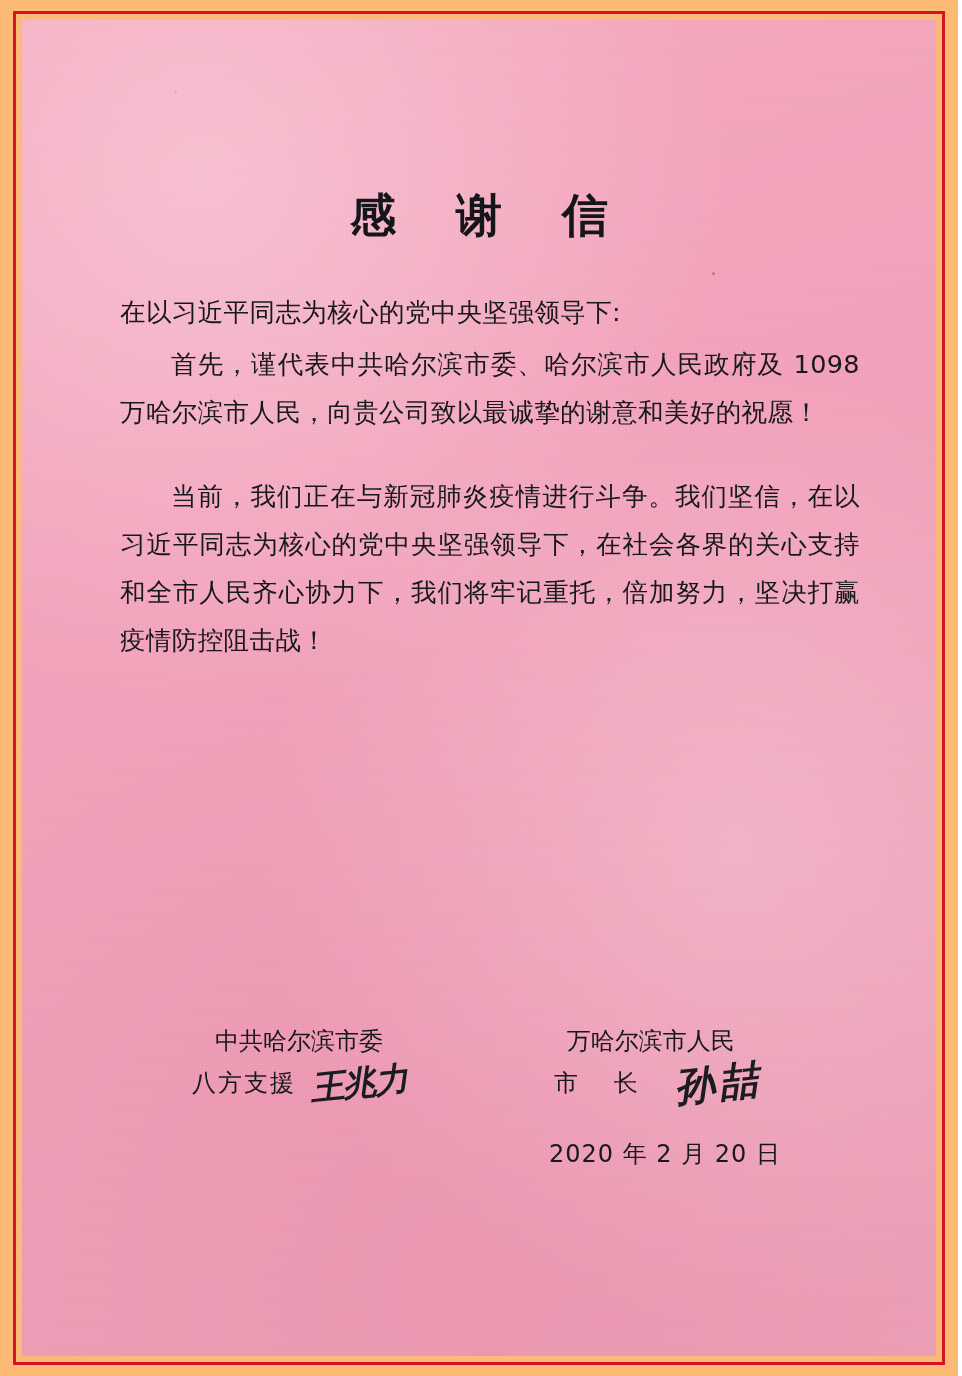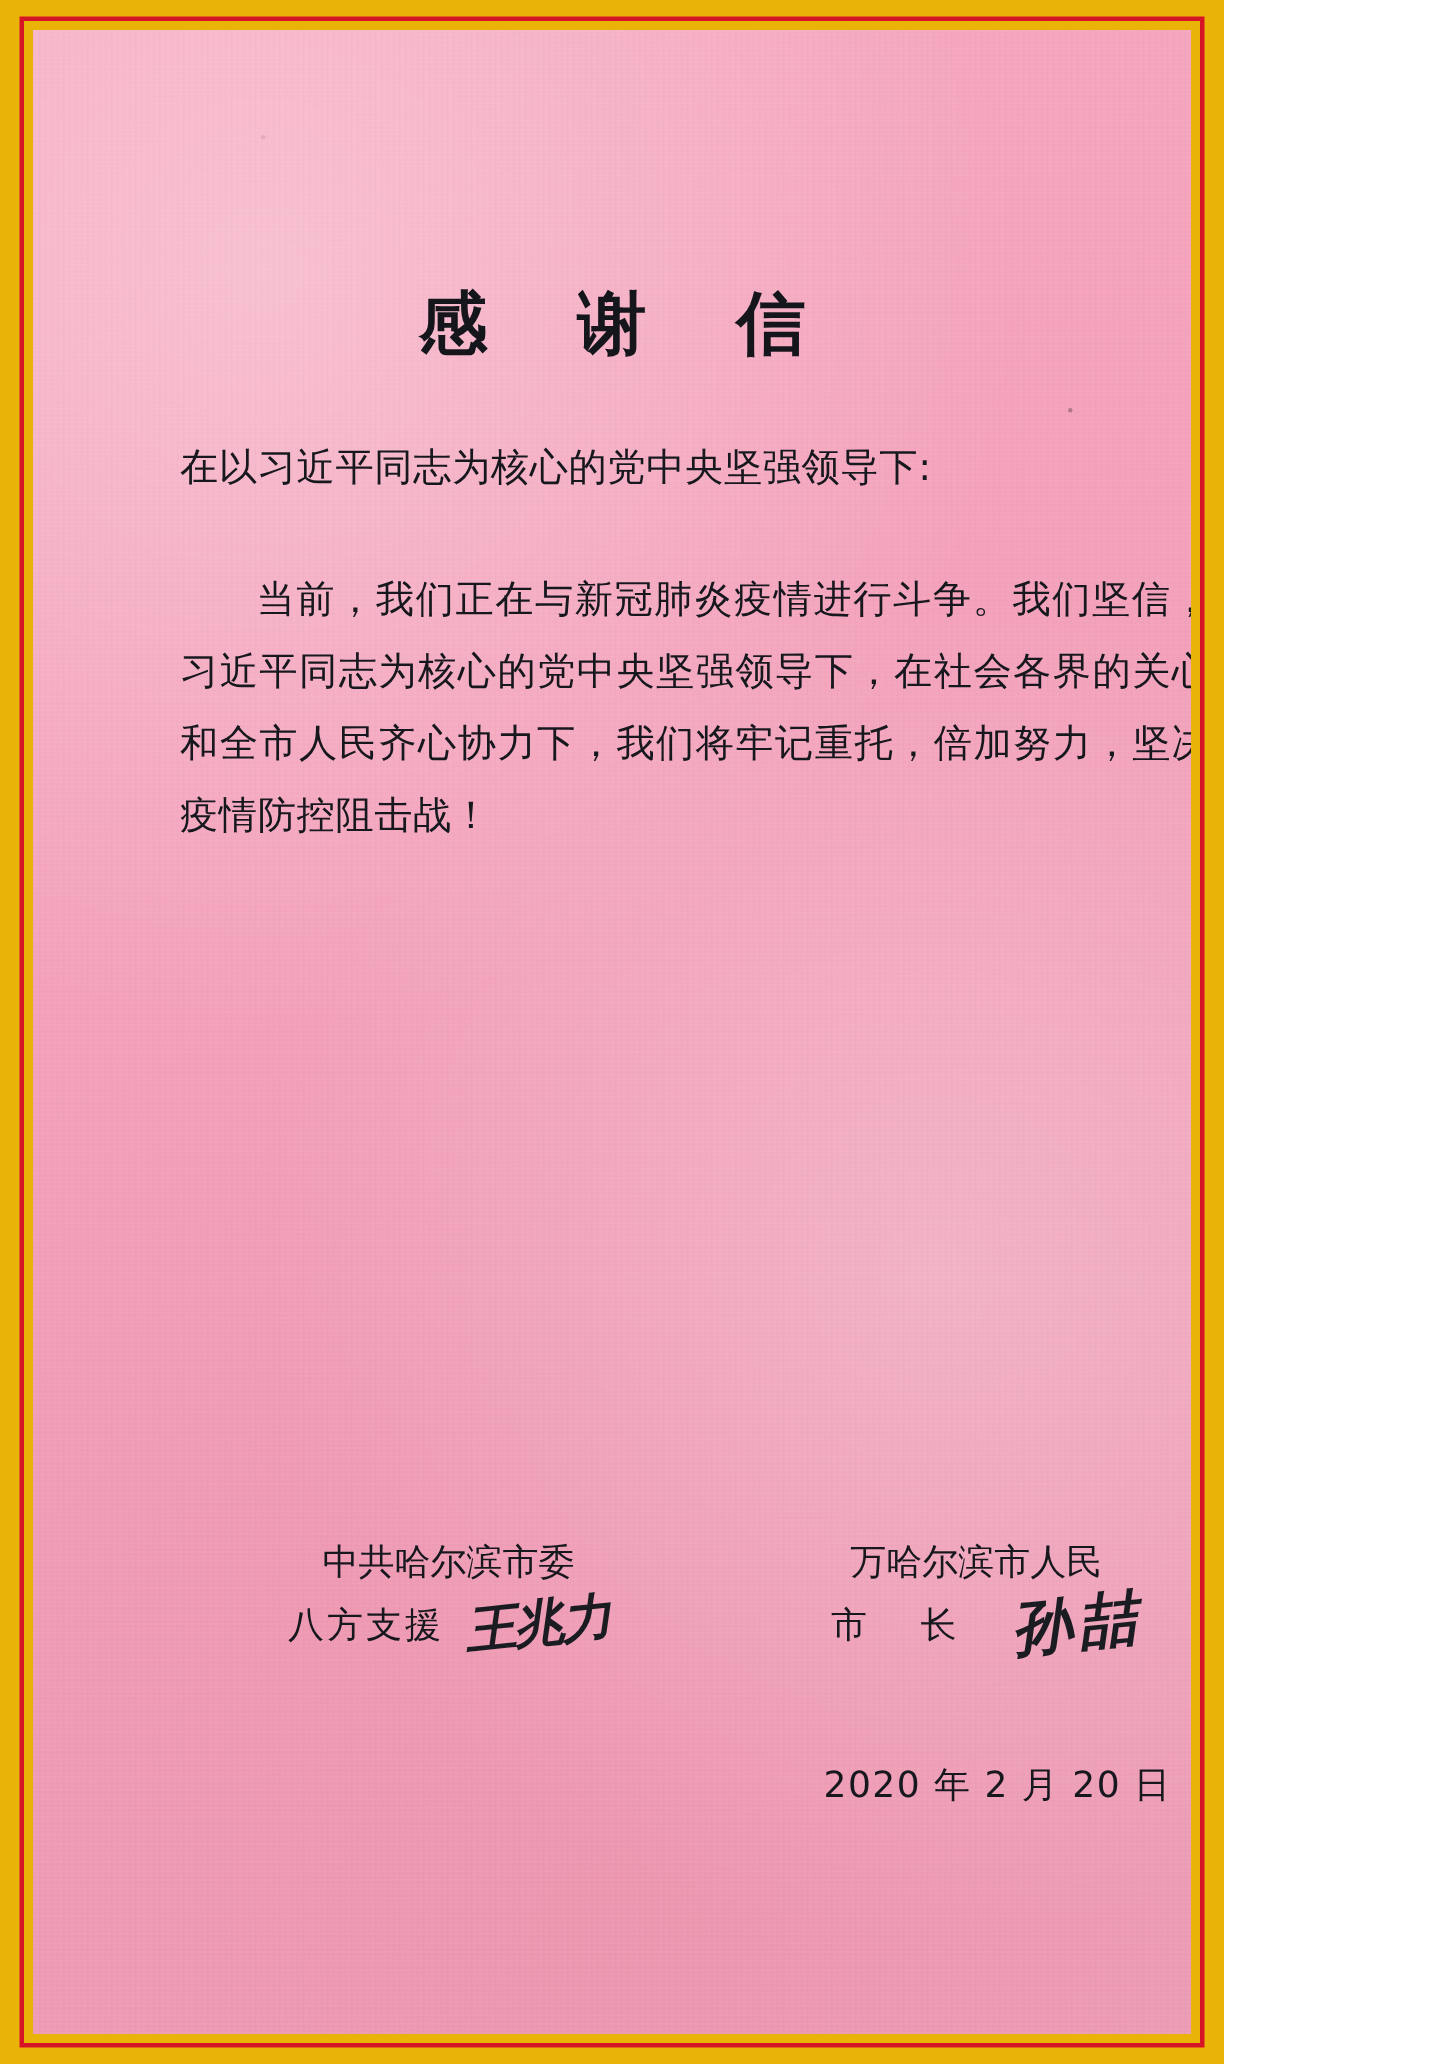--- a/index.html
+++ b/index.html
@@ -8,24 +8,24 @@
   }
   body {
     width: 962px;
     height: 1376px;
     background: #ffffff;
     font-family: "DejaVu Sans", sans-serif;
     overflow: hidden;
   }
   .page {
     position: relative;
-    width: 816px;
+    width: 958px;
     height: 1376px;
     box-sizing: border-box;
-    background: #eab308;
+    background: #fdba74;
     padding: 6px;
   }
   .border-frame {
     position: absolute;
     left: 13px;
     top: 11px;
     right: 13px;
     bottom: 11px;
     border: 3px solid #d61427;
     box-sizing: border-box;
@@ -147,21 +147,20 @@
   }
   .sig-date {
     position: absolute;
     left: 420px;
     top: 118px;
     width: 250px;
     text-align: center;
     font-size: 24px;
     color: #16181e;
     letter-spacing: 1px;
-    margin-top: 36px;
   }
   .speck {
     position: absolute;
     width: 3px;
     height: 3px;
     border-radius: 50%;
     background: rgba(60,40,45,0.35);
   }
 </style>
 </head>
@@ -174,20 +173,21 @@
   <div class="sheet">
     <div class="grain"></div>
 
     <div class="speck" style="left:690px; top:252px;"></div>
     <div class="speck" style="left:152px; top:70px; opacity:0.3;"></div>
 
     <div class="title">感 谢 信</div>
 
     <div class="body-text">
       <p class="salutation">在以习近平同志为核心的党中央坚强领导下:</p>
+      <p class="para">首先，谨代表中共哈尔滨市委、哈尔滨市人民政府及 1098 万哈尔滨市人民，向贵公司致以最诚挚的谢意和美好的祝愿！</p>
       <div class="para-gap"></div>
       <div class="para-gap"></div>
       <p class="para">当前，我们正在与新冠肺炎疫情进行斗争。我们坚信，在以习近平同志为核心的党中央坚强领导下，在社会各界的关心支持和全市人民齐心协力下，我们将牢记重托，倍加努力，坚决打赢疫情防控阻击战！</p>
     </div>
 
     <div class="signature-block">
 
       <div class="sig-left">
         <div>中共哈尔滨市委</div>
         <div class="sig-role-row">

